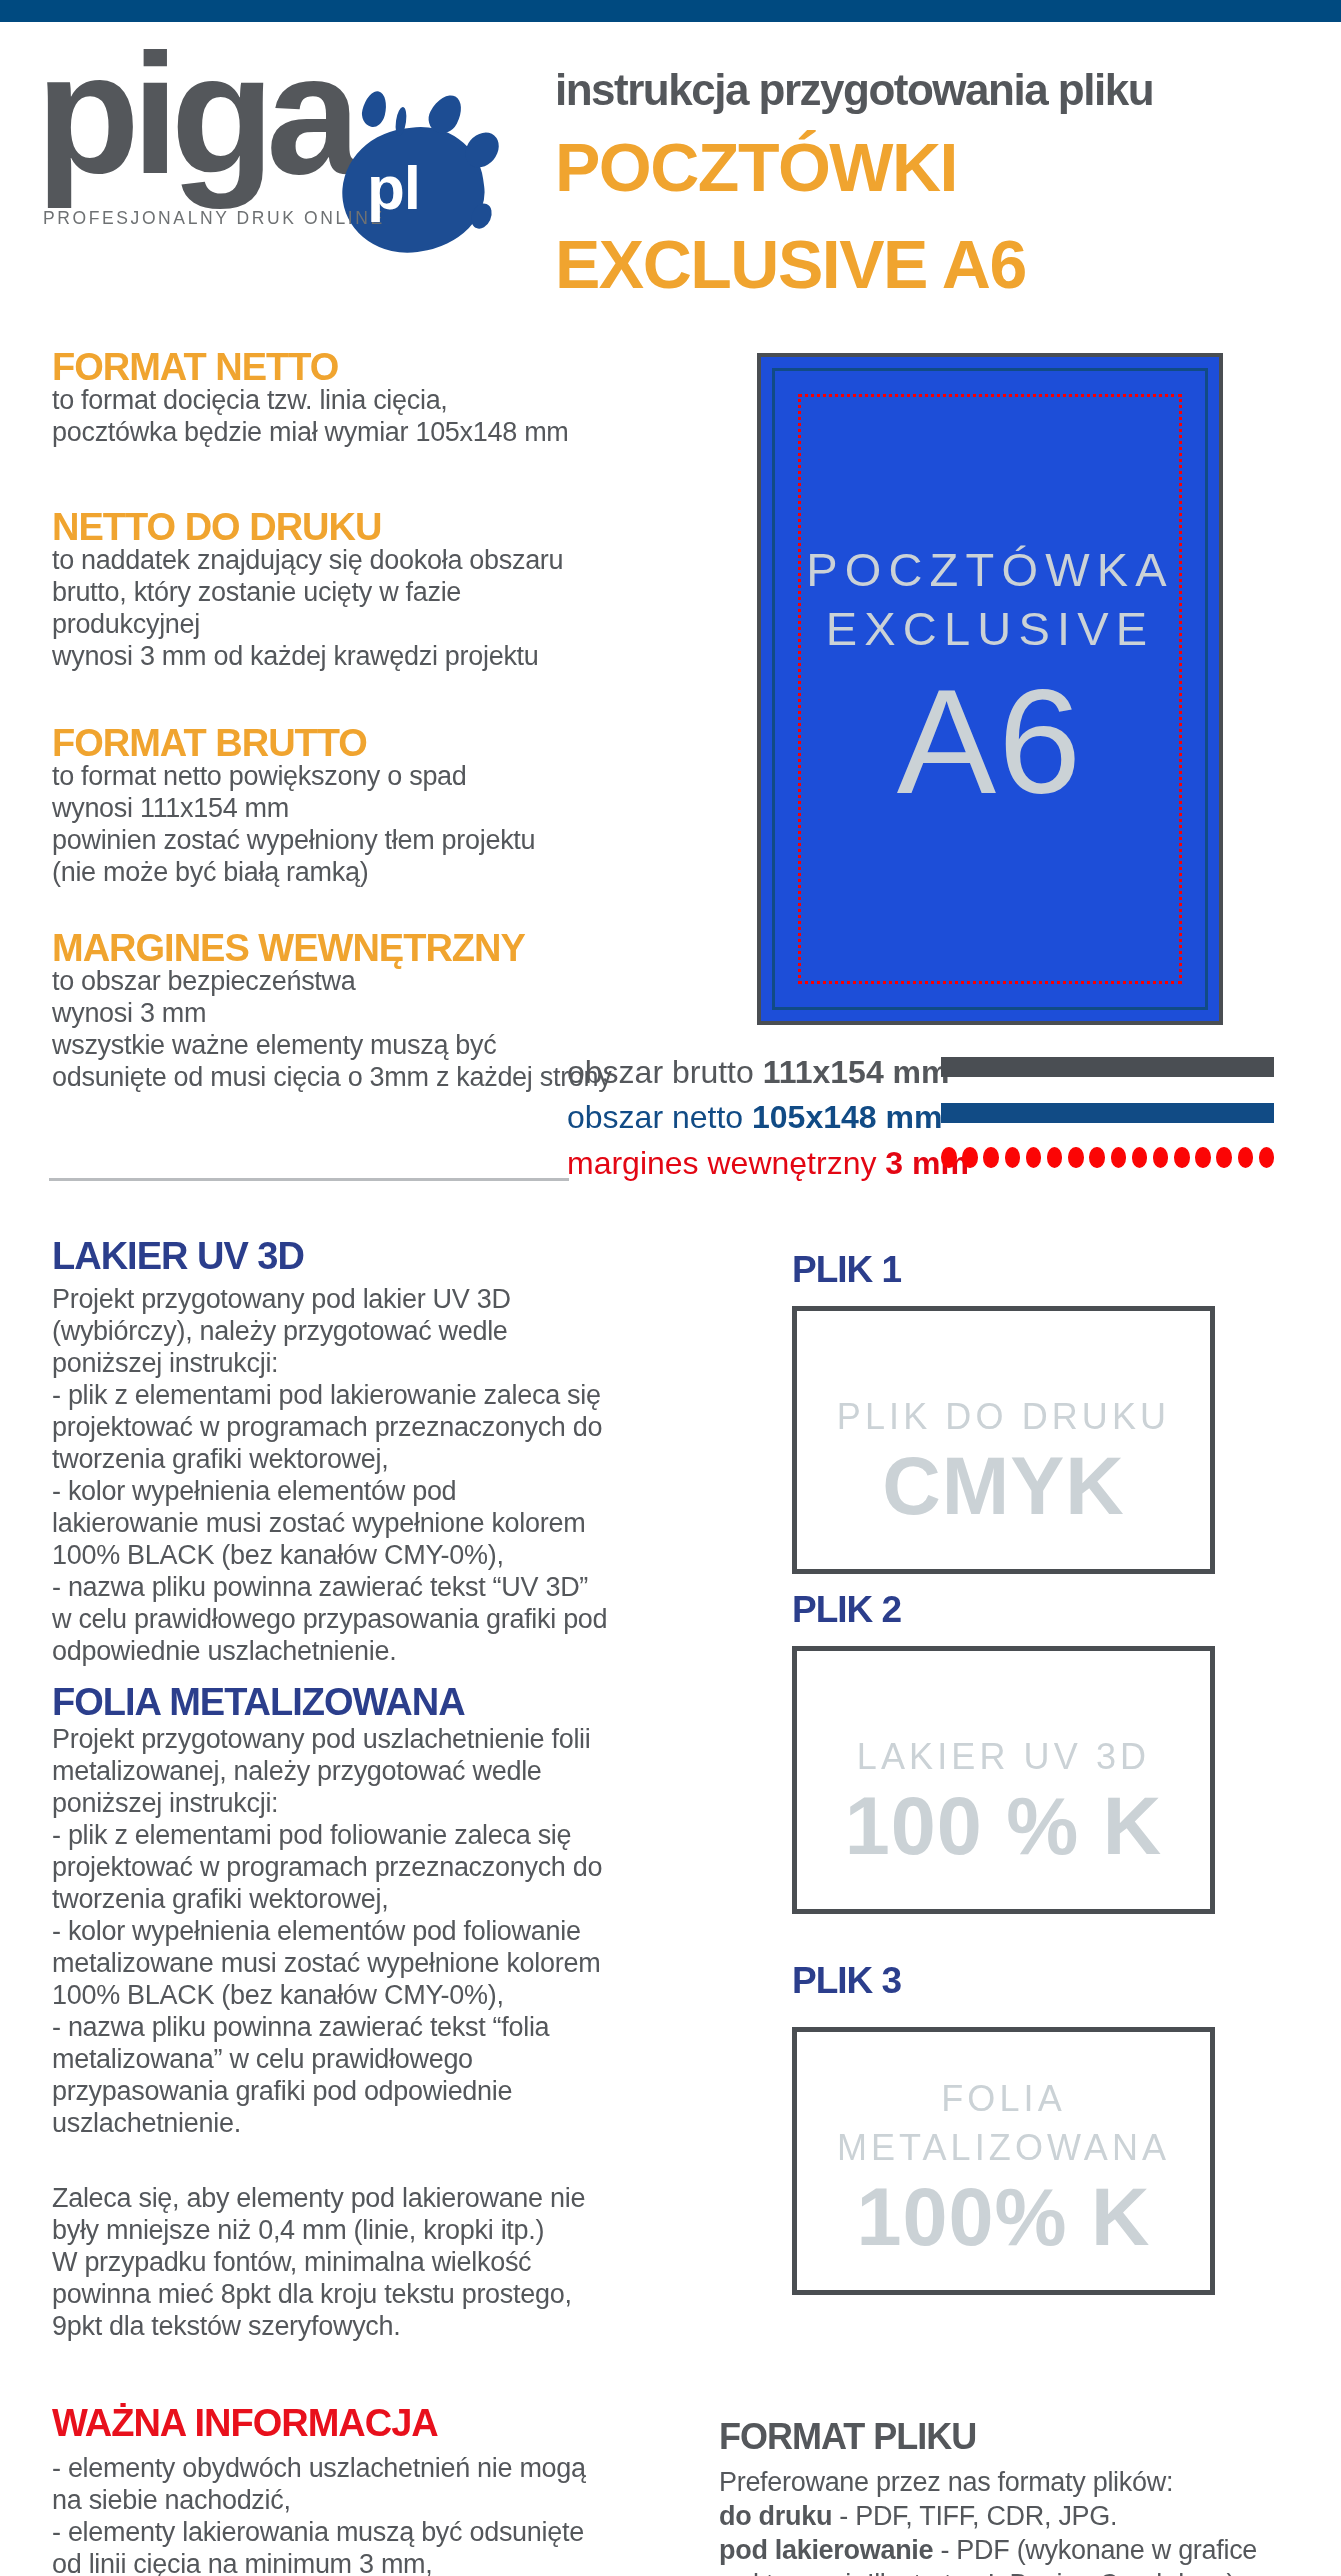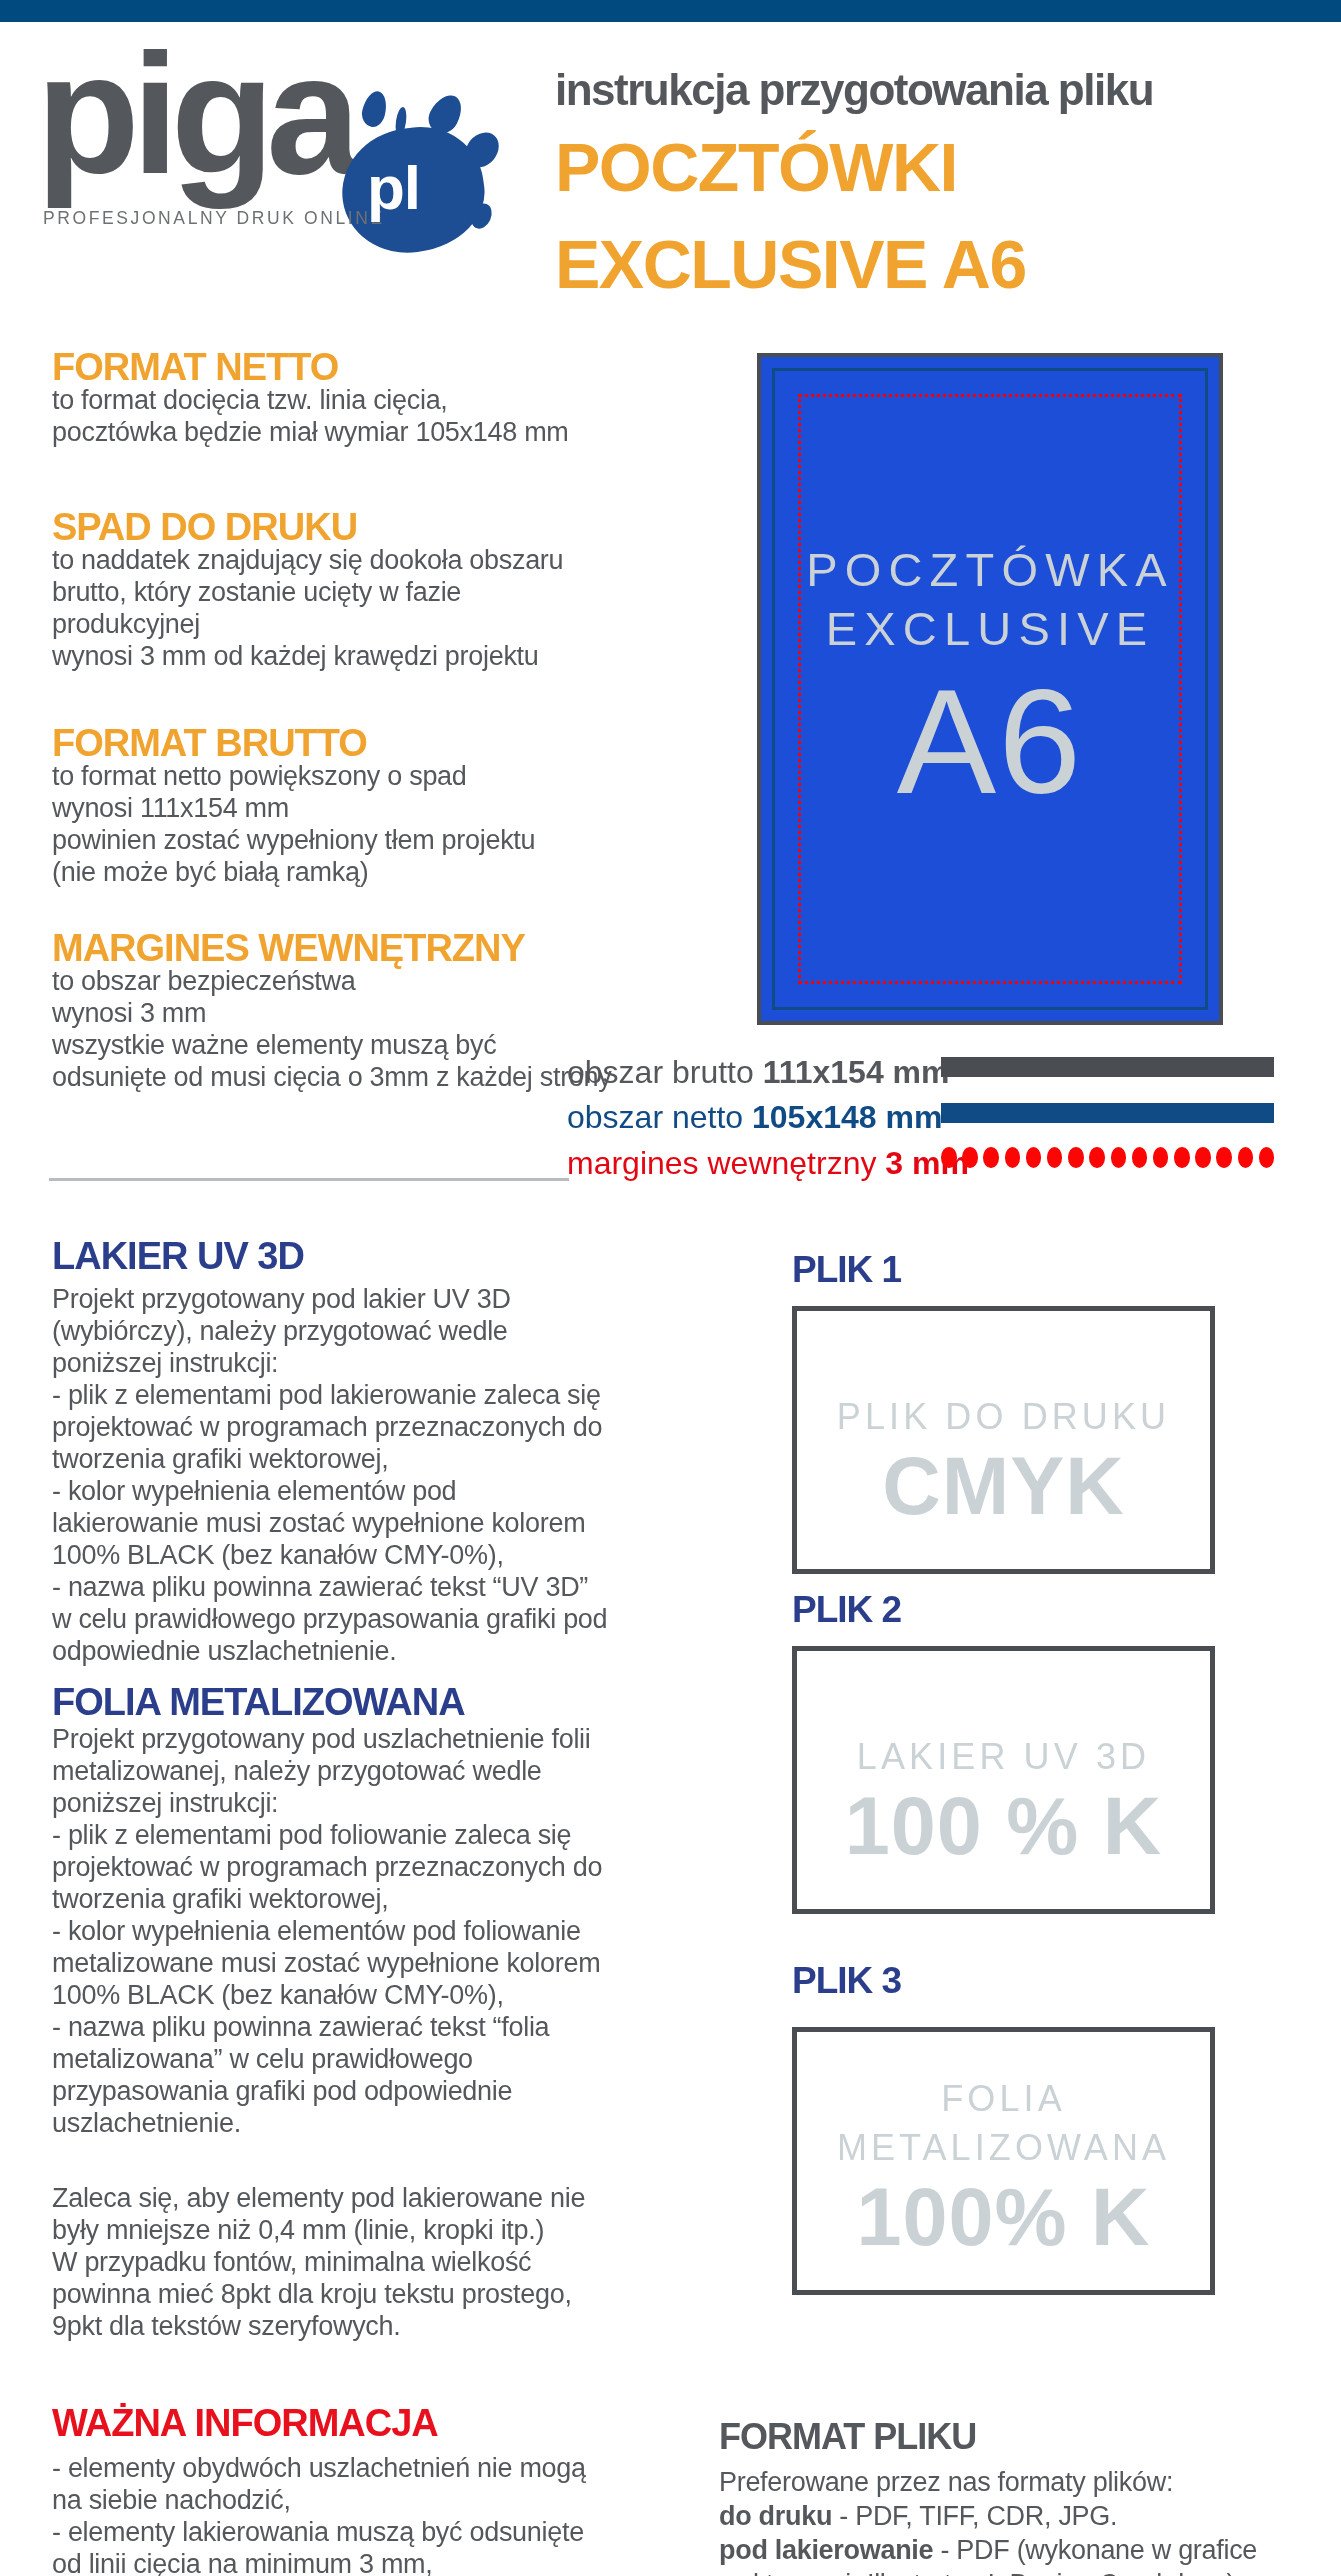--- a/index.html
+++ b/index.html
@@ -94,21 +94,21 @@
   <div id="title1" class="abs title">instrukcja przygotowania pliku</div>
   <div id="title2" class="abs title">POCZTÓWKI</div>
   <div id="title3" class="abs title">EXCLUSIVE A6</div>
 
   <div class="abs h-orange" style="top:346px">FORMAT NETTO</div>
   <div class="abs body-block" style="top:384px">
     <div>to format docięcia tzw. linia cięcia,</div>
     <div>pocztówka będzie miał wymiar 105x148 mm</div>
   </div>
 
-  <div class="abs h-orange" style="top:506px">SPAD DO DRUKU</div>
+  <div class="abs h-orange" style="top:506px">NETTO DO DRUKU</div>
   <div class="abs body-block" style="top:544px">
     <div>to naddatek znajdujący się dookoła obszaru</div>
     <div>brutto, który zostanie ucięty w fazie</div>
     <div>produkcyjnej</div>
     <div>wynosi 3 mm od każdej krawędzi projektu</div>
   </div>
 
   <div class="abs h-orange" style="top:722px">FORMAT BRUTTO</div>
   <div class="abs body-block" style="top:760px">
     <div>to format netto powiększony o spad</div>

